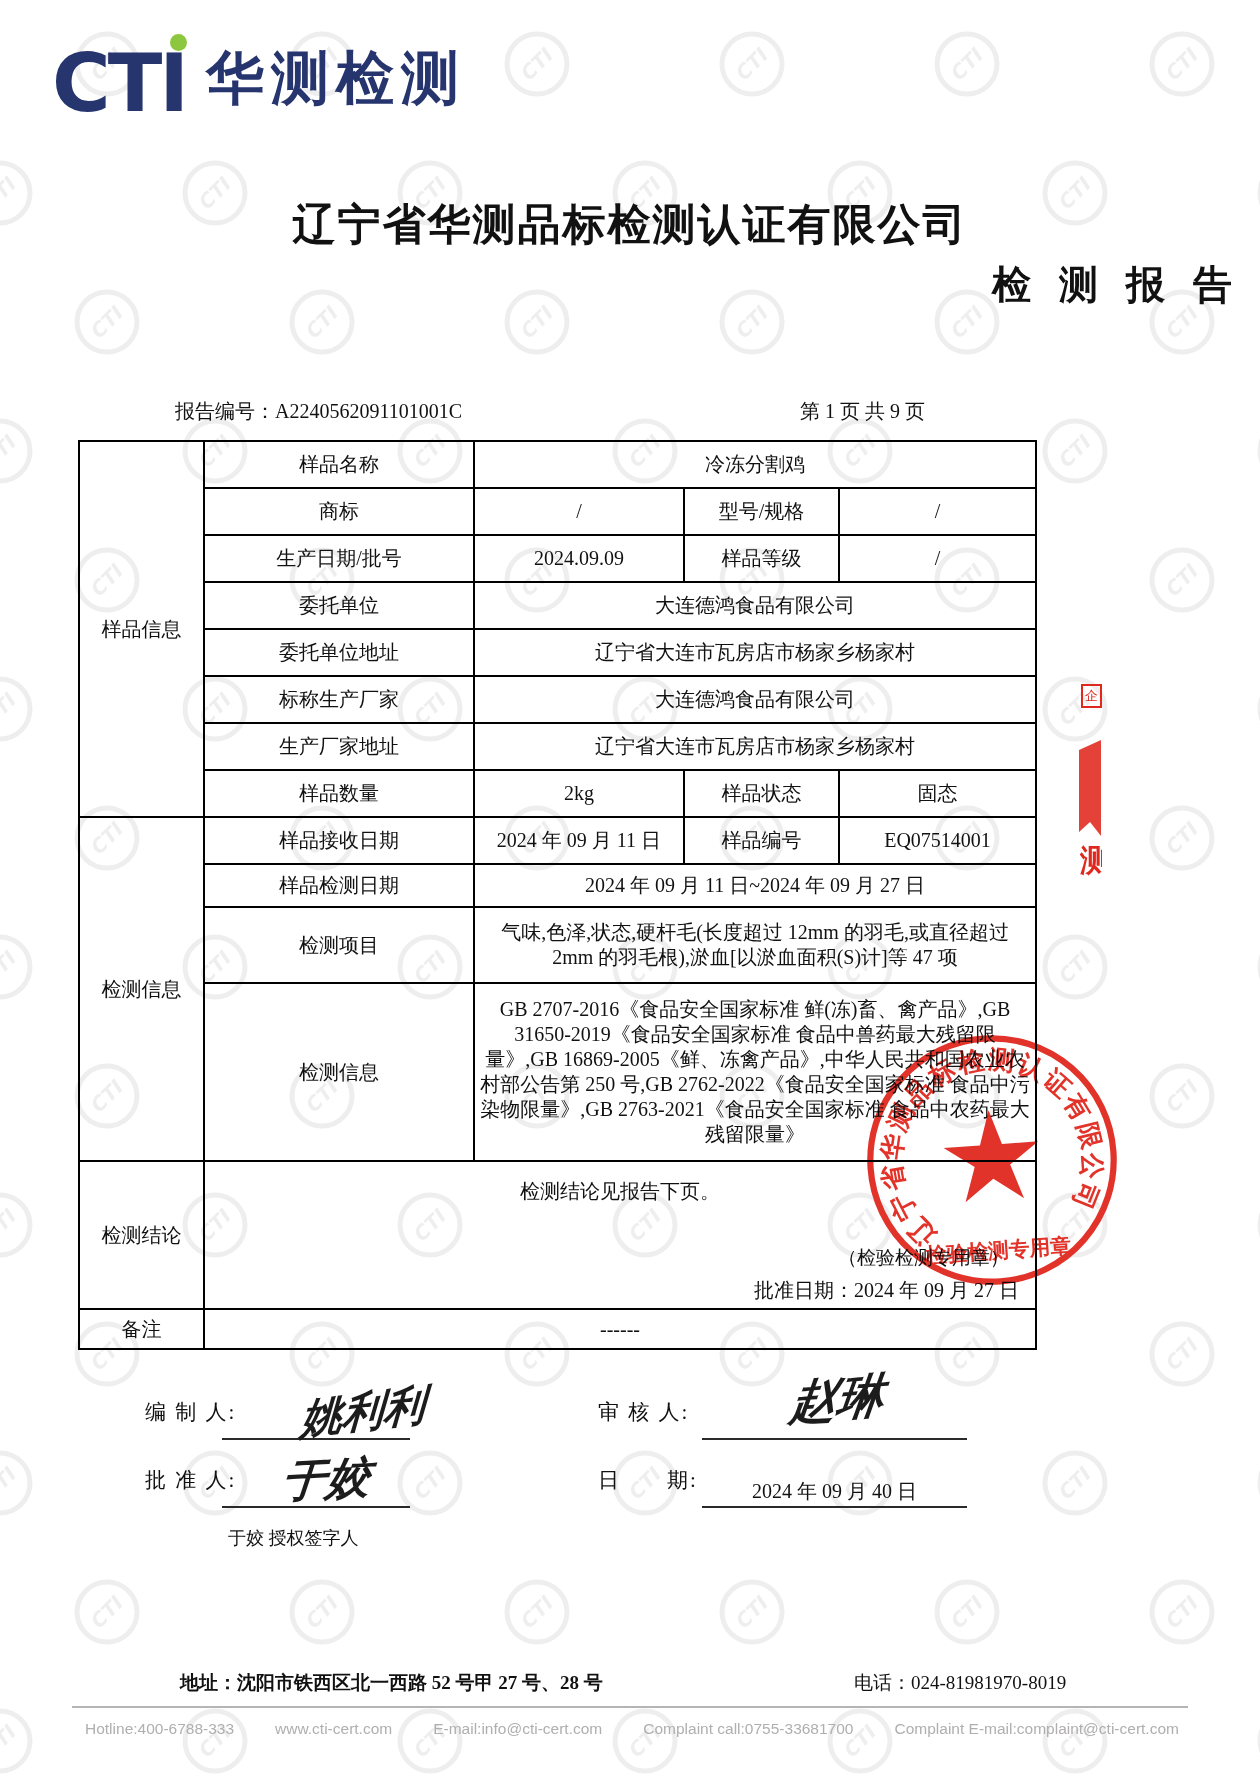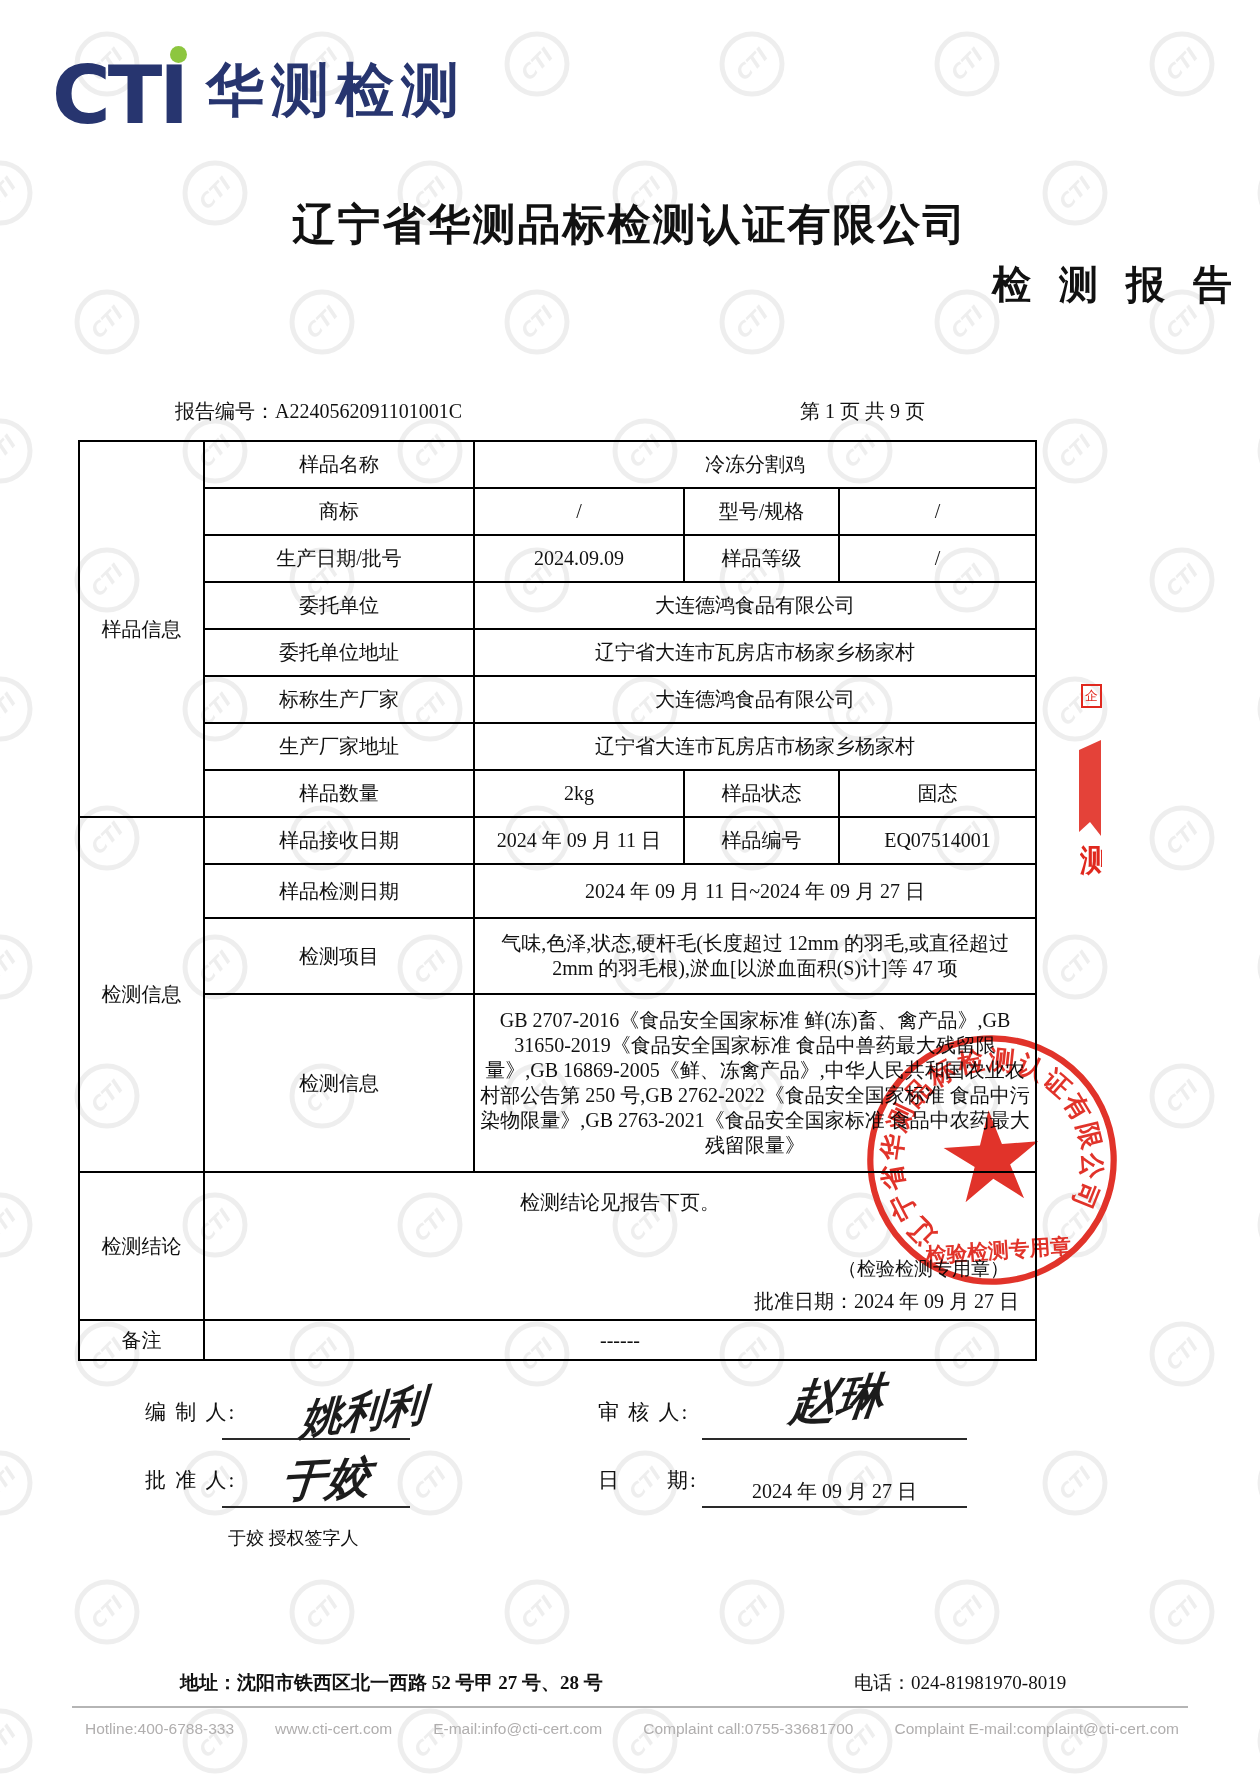--- a/index.html
+++ b/index.html
@@ -13,21 +13,21 @@
   .content { position:absolute; left:0; top:0; width:100%; height:100%; z-index:1; }
 
   
   .logo { position:absolute; left:52px; top:40px; display:flex; align-items:flex-end; }
   .logo-cti { font-family:"DejaVu Sans","Liberation Sans",sans-serif; font-weight:900;
               font-size:80px; line-height:.95; color:#27356f; letter-spacing:-3px; }
   .logo-iwrap { position:relative; display:inline-block; }
   .logo-dot { position:absolute; top:-12px; right:-1px; width:17px; height:17px;
               border-radius:50%; background:#8dc63f; }
   .logo-cn { font-family:"DejaVu Sans","Liberation Sans",sans-serif; font-weight:900;
-             font-size:58px; color:#27356f; letter-spacing:7px; margin-left:20px; padding-bottom:4px;margin-top:12px; }
+             font-size:58px; color:#27356f; letter-spacing:7px; margin-left:20px; padding-bottom:4px; }
 
   .title-company { position:absolute; top:196px; width:100%; text-align:center;
                    font-size:43px; font-weight:bold; letter-spacing:2px; }
   .title-doc { position:absolute; top:258px; width:100%; text-align:right;
                font-size:39px; font-weight:bold; letter-spacing:28px; text-indent:28px; }
 
   .meta-reportno { position:absolute; left:175px; top:398px; font-size:20px; }
   .meta-page { position:absolute; left:800px; top:398px; font-size:20px; }
 
   
@@ -153,21 +153,21 @@
         <td>样品状态</td>
         <td>固态</td>
       </tr>
       <tr style="height:47px">
         <th rowspan="4">检测信息</th>
         <td>样品接收日期</td>
         <td>2024 年 09 月 11 日</td>
         <td>样品编号</td>
         <td>EQ07514001</td>
       </tr>
-      <tr style="height:54px">
+      <tr style="height:43px">
         <td>样品检测日期</td>
         <td colspan="3" class="tl">2024 年 09 月 11 日~2024 年 09 月 27 日</td>
       </tr>
       <tr style="height:76px">
         <td>检测项目</td>
         <td colspan="3" class="tl">气味,色泽,状态,硬杆毛(长度超过 12mm 的羽毛,或直径超过 2mm 的羽毛根),淤血[以淤血面积(S)计]等 47 项</td>
       </tr>
       <tr style="height:178px">
         <td>检测信息</td>
         <td colspan="3" class="tl">GB 2707-2016《食品安全国家标准 鲜(冻)畜、禽产品》,GB 31650-2019《食品安全国家标准 食品中兽药最大残留限量》,GB 16869-2005《鲜、冻禽产品》,中华人民共和国农业农村部公告第 250 号,GB 2762-2022《食品安全国家标准 食品中污染物限量》,GB 2763-2021《食品安全国家标准 食品中农药最大残留限量》</td>
@@ -213,21 +213,21 @@
 
     <div class="siglabel" style="left:598px; top:1398px">审 核 人:</div>
     <div class="handsig sig-rev">赵琳</div>
     <div class="sigline" style="left:702px; top:1400px; width:265px; height:40px"></div>
 
     <div class="siglabel" style="left:145px; top:1466px">批 准 人:</div>
     <div class="handsig sig-appr">于姣</div>
     <div class="sigline" style="left:222px; top:1468px; width:188px; height:40px"></div>
 
     <div class="siglabel" style="left:598px; top:1466px">日　　期:</div>
-    <div class="date-val">2024 年 09 月 27 日</div>
+    <div class="date-val">2024 年 09 月 40 日</div>
     <div class="sigline" style="left:702px; top:1468px; width:265px; height:40px"></div>
 
     <div class="auth-note">于姣 授权签字人</div>
 
     <div class="f-addr">地址：沈阳市铁西区北一西路 52 号甲 27 号、28 号</div>
     <div class="f-tel">电话：024-81981970-8019</div>
     <div class="f-divider"></div>
     <div class="f-en">
       <span>Hotline:400-6788-333</span>
       <span>www.cti-cert.com</span>

